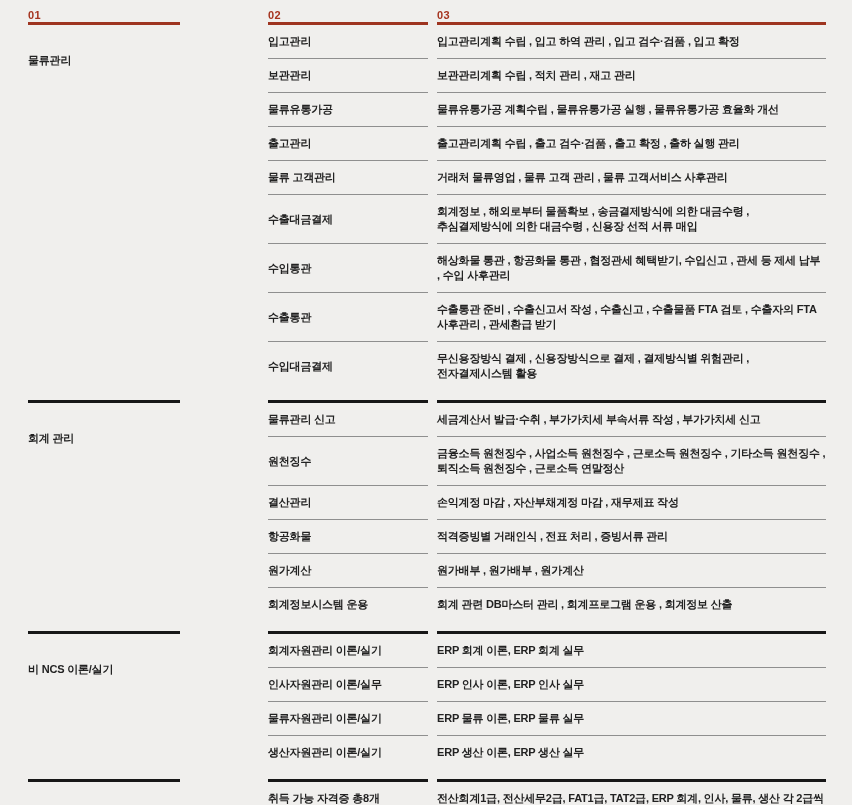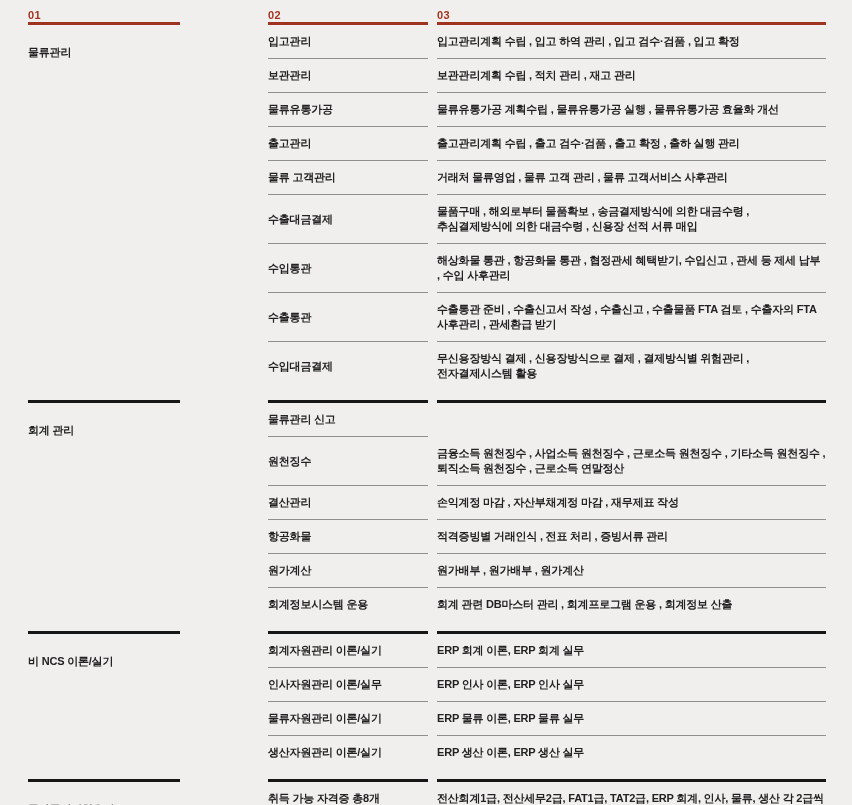--- a/index.html
+++ b/index.html
@@ -21,21 +21,21 @@
     color:#a5341f;font-weight:700;font-size:11px;line-height:13px;
     margin-bottom:0;letter-spacing:.5px;
   }
   .hrule{height:3px;background:#9e3420}
   
   .rule-row{display:flex}
   .rule{height:3px;background:#171717}
   .sec-body{display:flex}
   .cat{
     font-size:11px;font-weight:700;letter-spacing:-.2px;
-    padding-top:20px;line-height:15px;
+    padding-top:28px;line-height:15px;
   }
   .rows{flex:1;min-width:0;display:flex;flex-direction:column}
   .row{display:flex}
   .row .cell{
     display:flex;align-items:center;
     border-bottom:1px solid #8f8f8f;
     padding:9px 0;
     font-size:11px;font-weight:700;line-height:15px;letter-spacing:-.2px;
   }
   .row:last-child .cell{border-bottom:none;padding-bottom:19px}
@@ -92,21 +92,21 @@
             </div>
             <div class="row">
               <div class="cell c2">물류 고객관리</div>
               <div class="cell c3">
                 <div class="detail">거래처 물류영업 , 물류 고객 관리 , 물류 고객서비스 사후관리</div>
               </div>
             </div>
             <div class="row">
               <div class="cell c2">수출대금결제</div>
               <div class="cell c3">
-                <div class="detail">물품구매 , 해외로부터 물품확보 , 송금결제방식에 의한 대금수령 , 추심결제방식에 의한 대금수령 , 신용장 선적 서류 매입</div>
+                <div class="detail">회계정보 , 해외로부터 물품확보 , 송금결제방식에 의한 대금수령 , 추심결제방식에 의한 대금수령 , 신용장 선적 서류 매입</div>
               </div>
             </div>
             <div class="row">
               <div class="cell c2">수입통관</div>
               <div class="cell c3">
                 <div class="detail">해상화물 통관 , 항공화물 통관 , 협정관세 혜택받기, 수입신고 , 관세 등 제세 납부 , 수입 사후관리</div>
               </div>
             </div>
             <div class="row">
               <div class="cell c2">수출통관</div>
@@ -127,20 +127,23 @@
         <div class="rule-row">
           <div class="rule c1"></div>
           <div class="rule c2"></div>
           <div class="rule c3"></div>
         </div>
         <div class="sec-body">
           <div class="c1 cat">회계 관리</div>
           <div class="rows">
             <div class="row">
               <div class="cell c2">물류관리 신고</div>
+              <div class="cell c3">
+                <div class="detail">세금계산서 발급·수취 , 부가가치세 부속서류 작성 , 부가가치세 신고</div>
+              </div>
             </div>
             <div class="row">
               <div class="cell c2">원천징수</div>
               <div class="cell c3">
                 <div class="detail">금융소득 원천징수 , 사업소득 원천징수 , 근로소득 원천징수 , 기타소득 원천징수 , 퇴직소득 원천징수 , 근로소득 연말정산</div>
               </div>
             </div>
             <div class="row">
               <div class="cell c2">결산관리</div>
               <div class="cell c3">

